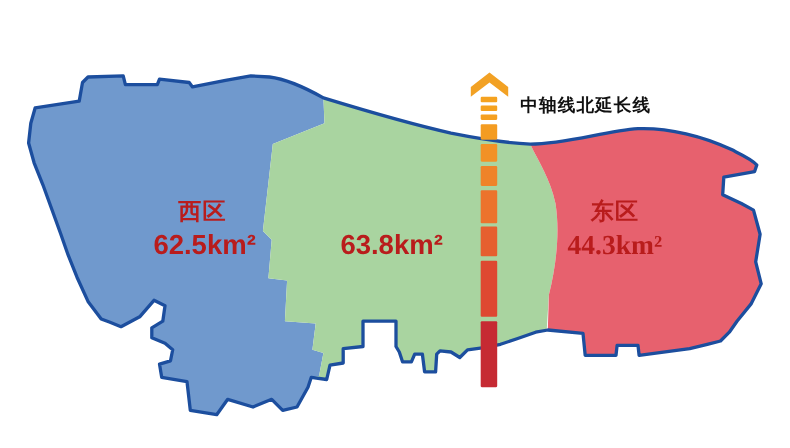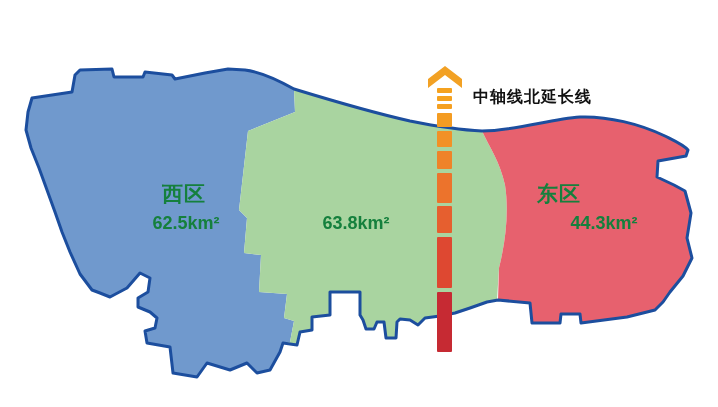--- a/index.html
+++ b/index.html
@@ -7,34 +7,34 @@
     position:relative;
     width:718px;height:407px;
     background:#fff;
     overflow:hidden;
     font-family:"Liberation Sans","DejaVu Sans",sans-serif;
   }
   .stage svg{position:absolute;left:0;top:0;}
   .map-label{
     position:absolute;
     transform:translate(-50%,-50%);
-    color:#15803d;
+    color:#b91c1c;
     font-weight:bold;
     text-align:center;
     white-space:nowrap;
     line-height:1;
   }
   .region-name{font-size:21px;letter-spacing:1px;}
-  .region-area{font-size:18px;letter-spacing:0;}
+  .region-area{font-size:25px;letter-spacing:0;}
   .west-name{left:184px;top:193px;}
   .west-area{left:186px;top:223px;}
   .green-name{left:357px;top:193px;}
   .green-area{left:356px;top:223px;text-align:center;}
   .east-name{left:559px;top:193px;}
-  .east-area{left:604px;top:223px;}
+  .east-area{left:559px;top:223px;font-family:Liberation Serif, serif;}
   .axis-label{
     position:absolute;
     left:473px;top:89px;
     transform:none;
     color:#111;
     font-size:16px;
     font-weight:bold;
     letter-spacing:1px;
     white-space:nowrap;
     line-height:1;

